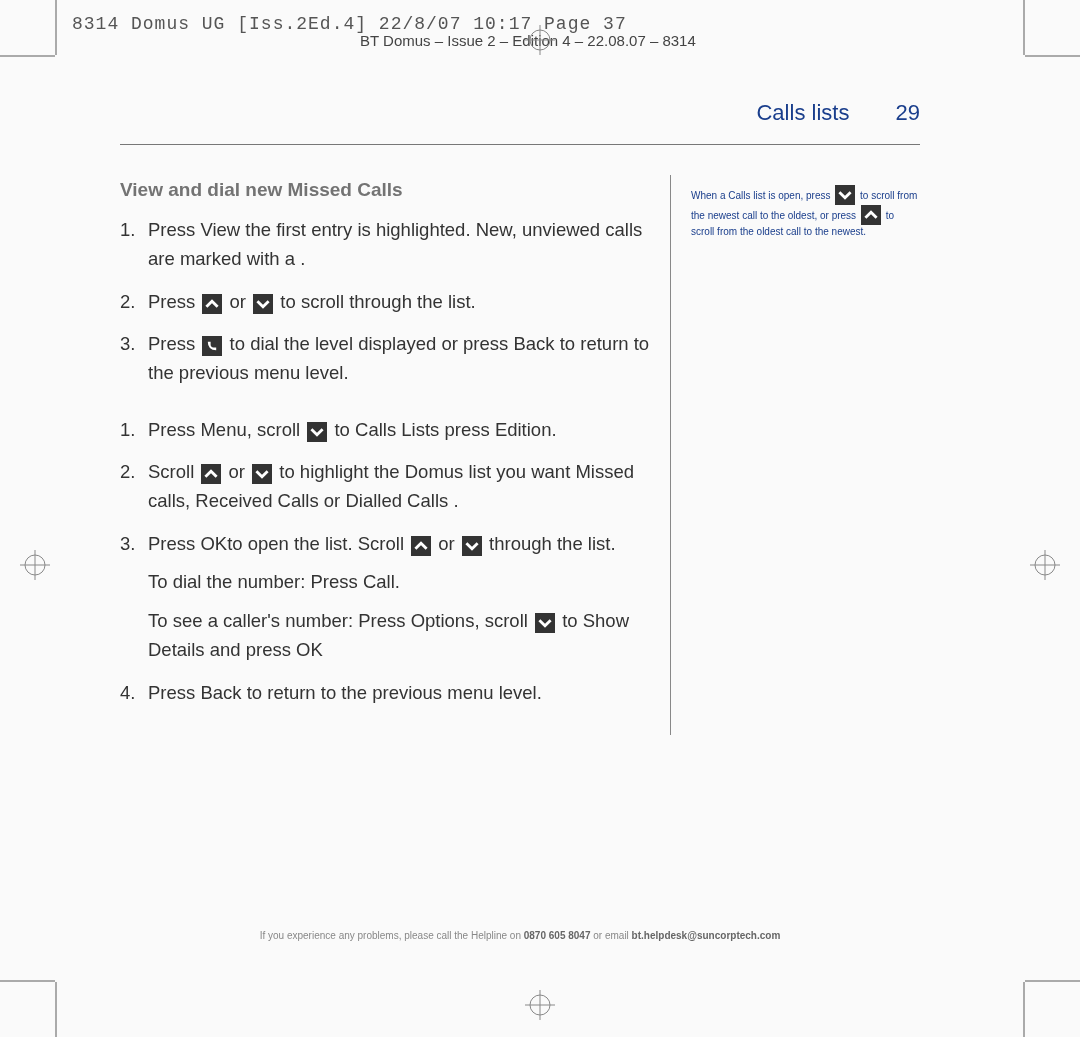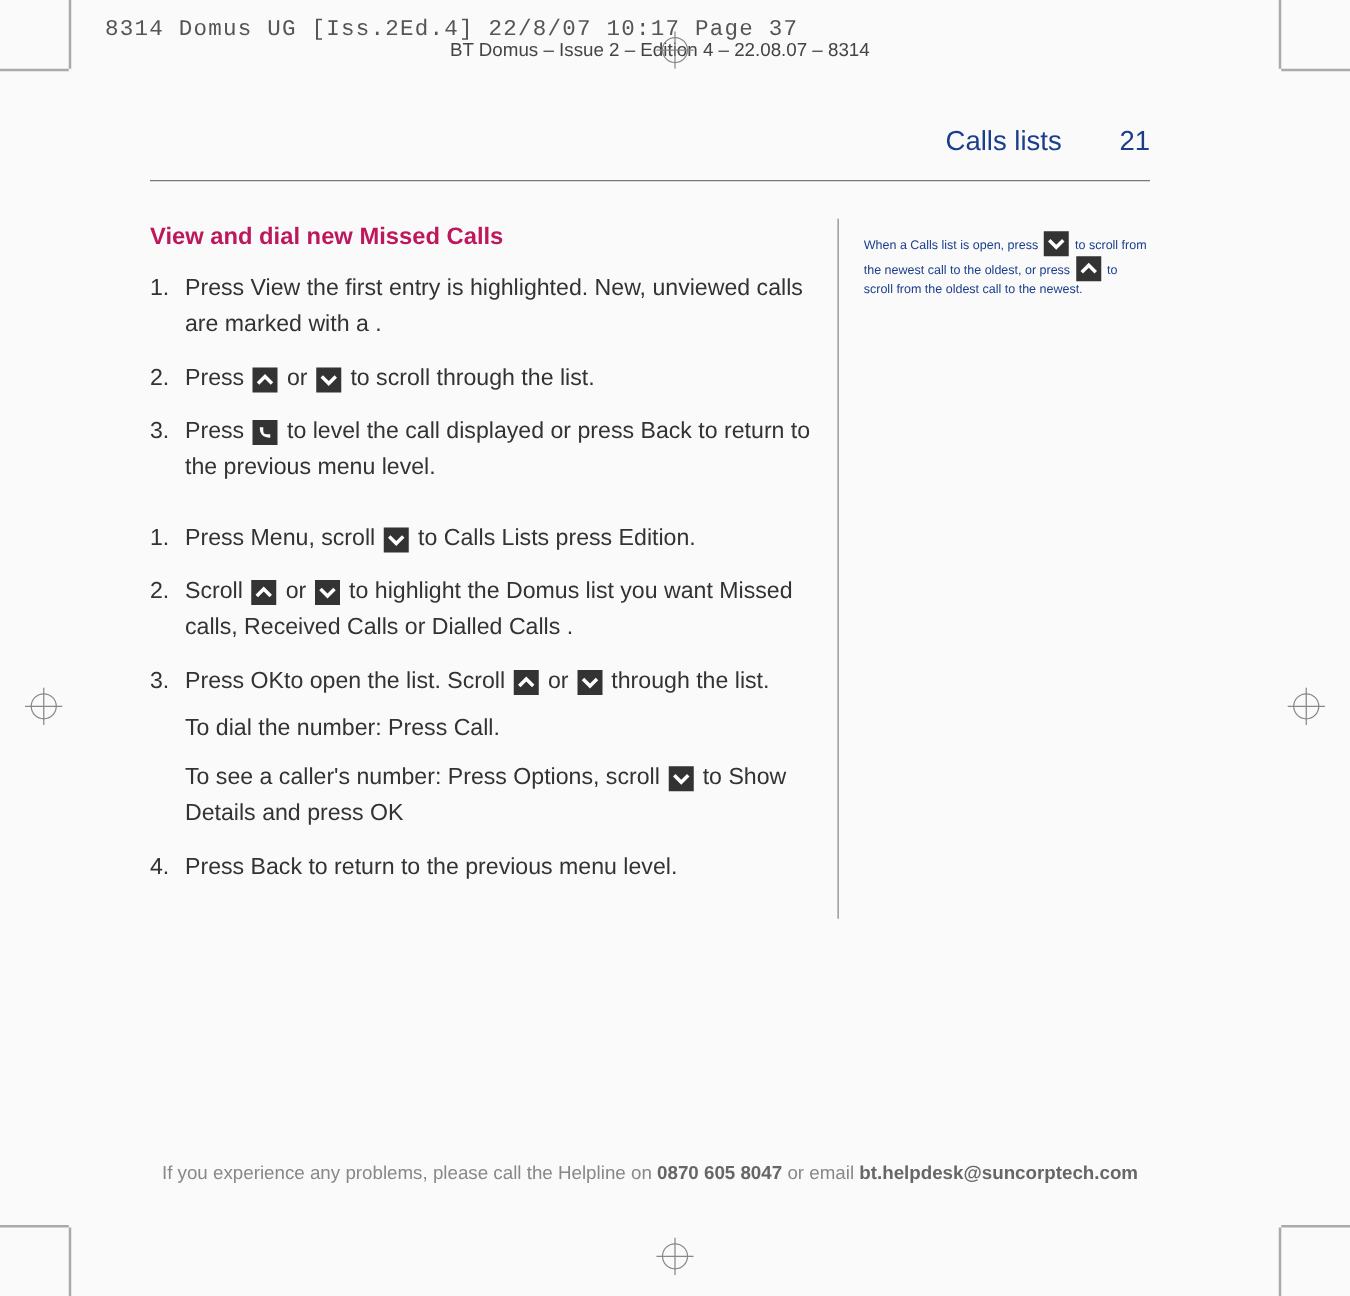--- a/index.html
+++ b/index.html
@@ -11,21 +11,21 @@
     height: 1037px;
     position: relative;
     color: #333;
   }
   .print-header {
     font-family: "Courier New", monospace;
     font-size: 18px;
     color: #555;
     position: absolute;
     top: 14px;
-    left: 84px;
+    left: 72px;
     letter-spacing: 1px;
   }
   .doc-id {
     font-size: 15px;
     color: #444;
     position: absolute;
     top: 32px;
     left: 360px;
   }
   .reg-top {
@@ -76,21 +76,21 @@
     color: #333;
   }
   .side-col {
     flex: 1;
     padding-left: 20px;
     font-size: 10px;
     line-height: 1.45;
     color: #1a3e8c;
   }
   h3 {
-    color: #be185d;
+    color: #737373;
     font-size: 19px;
     font-weight: bold;
     margin: 0 0 12px 0;
   }
   .para { margin: 0 0 16px 0; }
   ol {
     margin: 0 0 28px 0;
     padding-left: 0;
     list-style: none;
   }
@@ -117,21 +117,21 @@
     vertical-align: -3px;
     margin: 0 2px;
   }
   .icon svg { width: 14px; height: 14px; }
   .footer {
     position: absolute;
     top: 930px;
     left: 120px;
     width: 800px;
     text-align: center;
-    font-size: 15px;
+    font-size: 10px;
     color: #888;
   }
   .footer .bold { font-weight: bold; color: #666; }
   .reg-left {
     position: absolute;
     top: 550px;
     left: 20px;
   }
   .reg-right {
     position: absolute;
@@ -184,21 +184,21 @@
 </svg>
 <svg class="reg-bottom" width="30" height="30" viewBox="0 0 30 30">
   <circle class="reg-circle" cx="15" cy="15" r="10"></circle>
   <line class="reg-line" x1="15" y1="0" x2="15" y2="30"></line>
   <line class="reg-line" x1="0" y1="15" x2="30" y2="15"></line>
 </svg>
 
 <div class="page">
   <div class="header-row">
     <span class="section">Calls lists</span>
-    <span class="pageno">21</span>
+    <span class="pageno">29</span>
   </div>
   <hr class="rule">
 
   <div class="columns">
     <div class="main-col">
 
       <h3>View and dial new Missed Calls</h3>
 
       <ol>
         <li>
@@ -216,21 +216,21 @@
                 <path d="M1 3 L5 7 L9 3" stroke="#fff" stroke-width="2" fill="none"></path>
               </svg>
             </span><span> to scroll through the list.</span>
         </li>
         <li>
           <span class="num">3.</span>
           <span>Press </span><span class="icon">
               <svg viewBox="0 0 10 10">
                 <path d="M2 2 Q2 8 8 8 L8 6 L6 6 Q4 6 4 4 L4 2 Z" fill="#fff"></path>
               </svg>
-            </span><span> to level the call displayed or press </span><span class="ui">Back</span><span> to return to the previous menu level.</span>
+            </span><span> to dial the level displayed or press </span><span class="ui">Back</span><span> to return to the previous menu level.</span>
         </li>
       </ol>
 
 
       <ol>
         <li>
           <span class="num">1.</span>
           <span>Press </span><span class="ui">Menu</span><span>, scroll </span><span class="icon">
               <svg viewBox="0 0 10 10">
                 <path d="M1 3 L5 7 L9 3" stroke="#fff" stroke-width="2" fill="none"></path>

